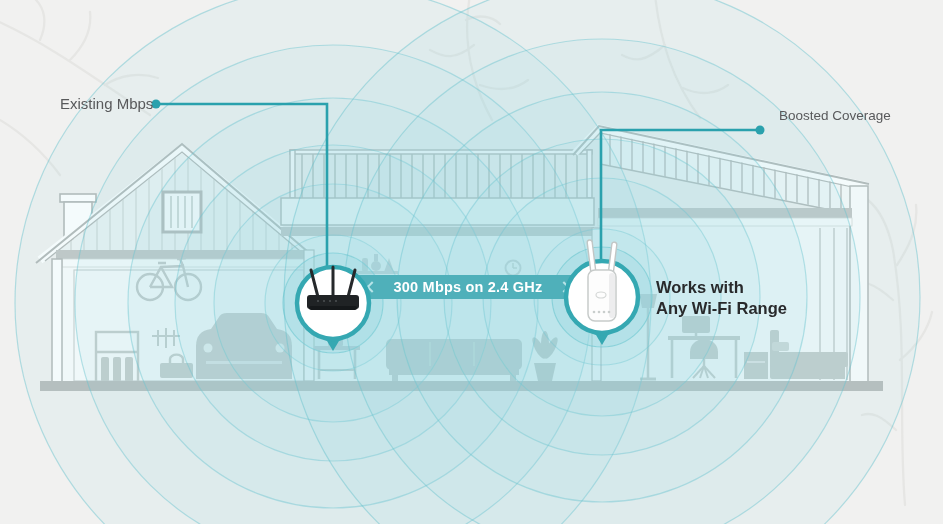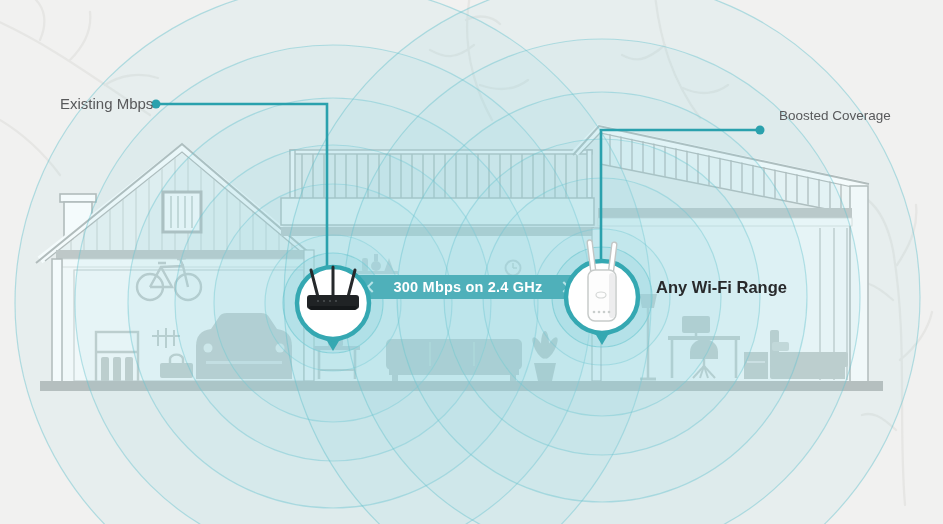--- a/index.html
+++ b/index.html
@@ -292,16 +292,17 @@
     </g>
   </svg>
 
   <div class="label label-existing">Existing Mbps</div>
 
   <div class="label label-boosted">
     <div>Boosted Coverage</div>
   </div>
 
   <div class="label label-works">
+    <div>Works with</div>
     <div>Any Wi-Fi Range</div>
   </div>
 
 </div>
 
 </body></html>

